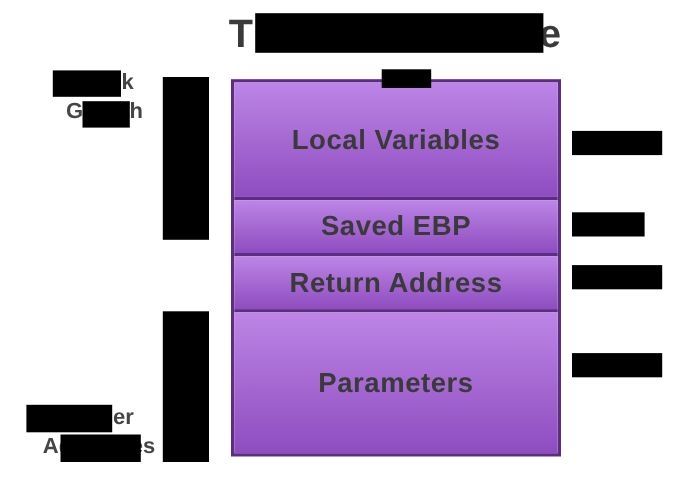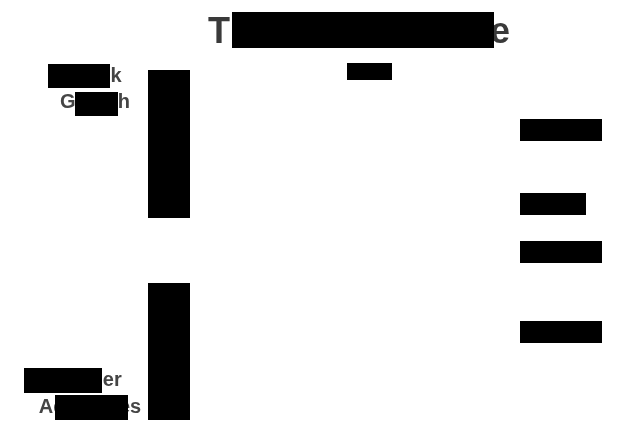--- a/index.html
+++ b/index.html
@@ -93,20 +93,34 @@
 
   <div class="redact" style="left:148px; top:283px; width:42px; height:137px;"></div>
 
   <div class="side-label higher-addresses">
     <div>Higher</div>
     <div>Addresses</div>
   </div>
   <div class="redact" style="left:24px; top:368px; width:78px; height:25px;"></div>
   <div class="redact" style="left:55px; top:395px; width:73px; height:25px;"></div>
 
+  <div class="stack-box">
+    <div class="frame-section sec-local">
+      <span>Local Variables</span>
+    </div>
+    <div class="frame-section sec-ebp">
+      <span>Saved EBP</span>
+    </div>
+    <div class="frame-section sec-ret">
+      <span>Return Address</span>
+    </div>
+    <div class="frame-section">
+      <span>Parameters</span>
+    </div>
+  </div>
 
   <div class="redact" style="left:347px; top:63px; width:45px; height:17px;"></div>
 
   <div class="redact" style="left:520px; top:119px; width:82px; height:22px;"></div>
   <div class="redact" style="left:520px; top:193px; width:66px; height:22px;"></div>
   <div class="redact" style="left:520px; top:241px; width:82px; height:22px;"></div>
   <div class="redact" style="left:520px; top:321px; width:82px; height:22px;"></div>
 
 </div>
 

